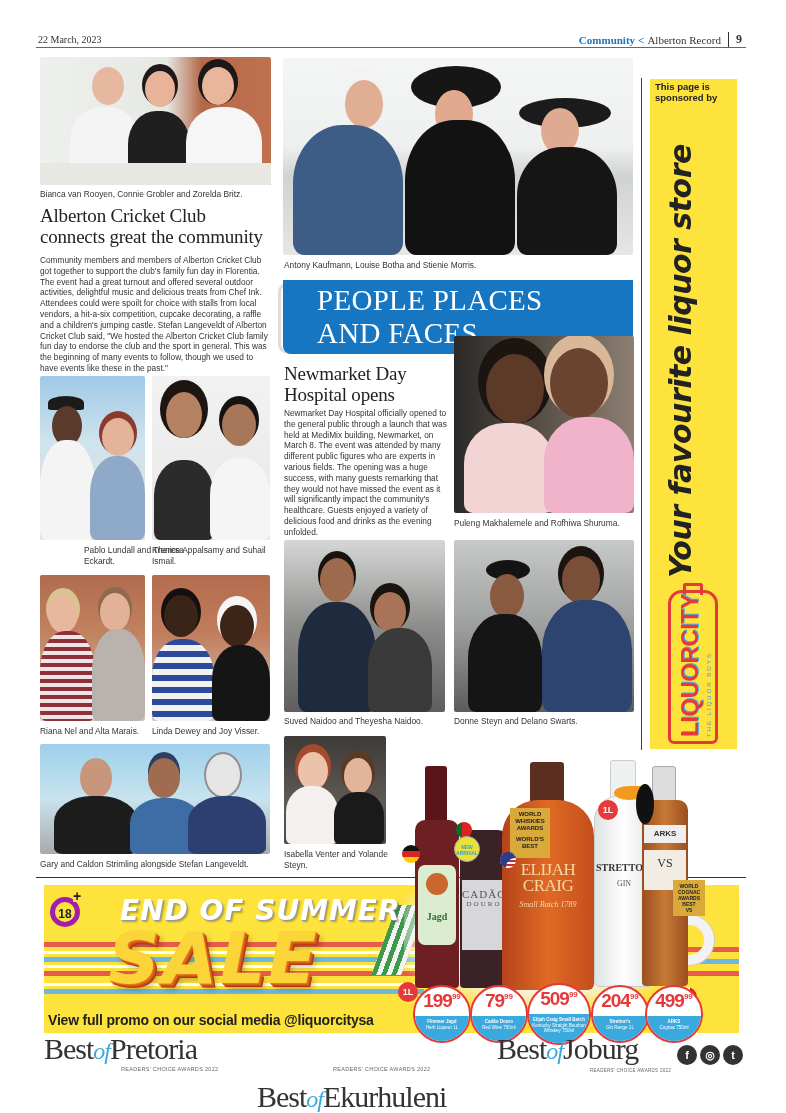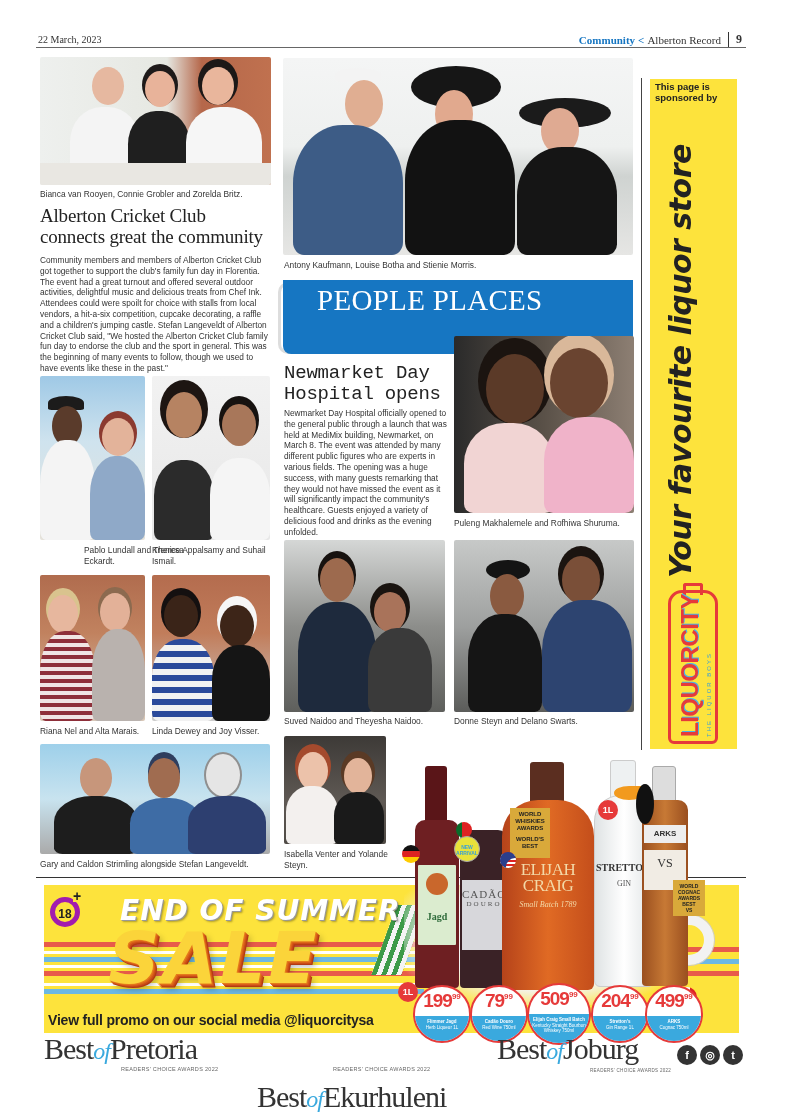--- a/index.html
+++ b/index.html
@@ -103,31 +103,32 @@
   <div class="head" style="left:236px;top:40px;width:92px;height:30px;background:#1b1b1b;border-radius:50%;"></div>
   <div class="head" style="left:258px;top:50px;width:38px;height:46px;background:#dfaa92;"></div>
   <div class="person" style="left:234px;width:100px;height:108px;background:#151515;"></div>
 </div>
 <div class="abs caption" style="left:284px;top:260px;width:350px;">Antony Kaufmann, Louise Botha and Stienie Morris.</div>
 
 <div class="abs banner-bracket"></div>
 <div class="abs banner"></div>
 <div class="abs banner-text">
   <div>PEOPLE PLACES</div>
+  <div>AND FACES</div>
 </div>
 
 <div class="abs photo" style="left:454px;top:336px;width:180px;height:177px;background:linear-gradient(90deg,#2a2a2a 0%,#5a5148 50%,#8d7f73 100%);">
   <div class="head" style="left:32px;top:18px;width:58px;height:70px;background:#5b3a28;box-shadow:0 -8px 0 8px #1b1410;"></div>
   <div class="person" style="left:10px;width:90px;height:90px;background:#f1d4d3;"></div>
   <div class="head" style="left:96px;top:12px;width:58px;height:70px;background:#6a4430;box-shadow:0 -8px 0 6px #d9b89a;"></div>
   <div class="person" style="left:90px;width:90px;height:96px;background:#f0b3c9;"></div>
 </div>
 <div class="abs caption" style="left:454px;top:518px;width:180px;">Puleng Makhalemele and Rofhiwa Shuruma.</div>
 
-<h2 class="abs headline" style="left:284px;top:363px;width:165px;font-family:Liberation Mono, monospace;">Newmarket Day Hospital opens</h2>
+<h2 class="abs headline" style="left:284px;top:363px;width:165px;">Newmarket Day Hospital opens</h2>
 <p class="abs body" style="left:284px;top:408px;width:165px;">Newmarket Day Hospital officially opened to the general public through a launch that was held at MediMix building, Newmarket, on March 8. The event was attended by many different public figures who are experts in various fields. The opening was a huge success, with many guests remarking that they would not have missed the event as it will significantly impact the community's healthcare. Guests enjoyed a variety of delicious food and drinks as the evening unfolded.</p>
 
 <div class="abs photo" style="left:40px;top:376px;width:105px;height:164px;background:linear-gradient(180deg,#9fc9e6 0%,#cfe3ee 40%,#e5e2da 100%);">
   <div class="head" style="left:8px;top:20px;width:36px;height:14px;background:#1c1b1b;border-radius:50% 50% 10% 10%;"></div>
   <div class="head" style="left:12px;top:30px;width:30px;height:40px;background:#5a3b2b;"></div>
   <div class="person" style="left:0px;width:55px;height:100px;background:#f4f4f4;"></div>
   <div class="head" style="left:62px;top:42px;width:32px;height:38px;background:#e3b39a;box-shadow:0 -4px 0 3px #8b3a30;"></div>
   <div class="person" style="left:50px;width:55px;height:84px;background:#8fa9c8;"></div>
 </div>
 <div class="abs caption" style="left:40px;top:545px;width:108px;margin-left:44px;">Pablo Lundall and Theresa Eckardt.</div>
@@ -221,21 +222,21 @@
 </div>
 
 <div class="abs badge18">18</div>
 <div class="abs badge18-plus">+</div>
 <div class="abs eos">END OF SUMMER</div>
 <div class="abs sale">SALE</div>
 <div class="abs promo">View full promo on our social media @liquorcitysa</div>
 
 <div class="bottle-neck" style="left:425px;top:766px;width:22px;height:60px;background:#5a1518;"></div>
 <div class="bottle" style="left:415px;top:820px;width:44px;height:168px;background:#6e1f22;"></div>
-<div class="bottle-label" style="left:418px;top:865px;width:38px;height:80px;background:#dbeccf;border-radius:1px;">
+<div class="bottle-label" style="left:418px;top:865px;width:38px;height:80px;background:#dbeccf;border-radius:7px;">
   <div style="margin:8px auto 0;width:22px;height:22px;background:#c9672c;border-radius:50%;"></div>
   <div style="font-size:10px;font-weight:bold;color:#2e6b3a;margin-top:16px;">Jagd</div>
 </div>
 <div class="bottle" style="left:460px;top:830px;width:48px;height:158px;background:#3a2226;"></div>
 <div class="bottle-label" style="left:462px;top:880px;width:44px;height:70px;background:#d7d7db;">
   <div style="font-size:11px;color:#555;margin-top:8px;letter-spacing:1px;">CADÃO</div>
   <div style="font-size:7px;color:#555;letter-spacing:2px;">DOURO</div>
 </div>
 <div class="bottle-neck" style="left:530px;top:762px;width:34px;height:40px;background:#5b2e20;"></div>
 <div class="bottle" style="left:502px;top:800px;width:92px;height:190px;background:linear-gradient(90deg,#b5431a,#e06a24,#c44e1b);border-radius:36px 36px 6px 6px;"></div>

